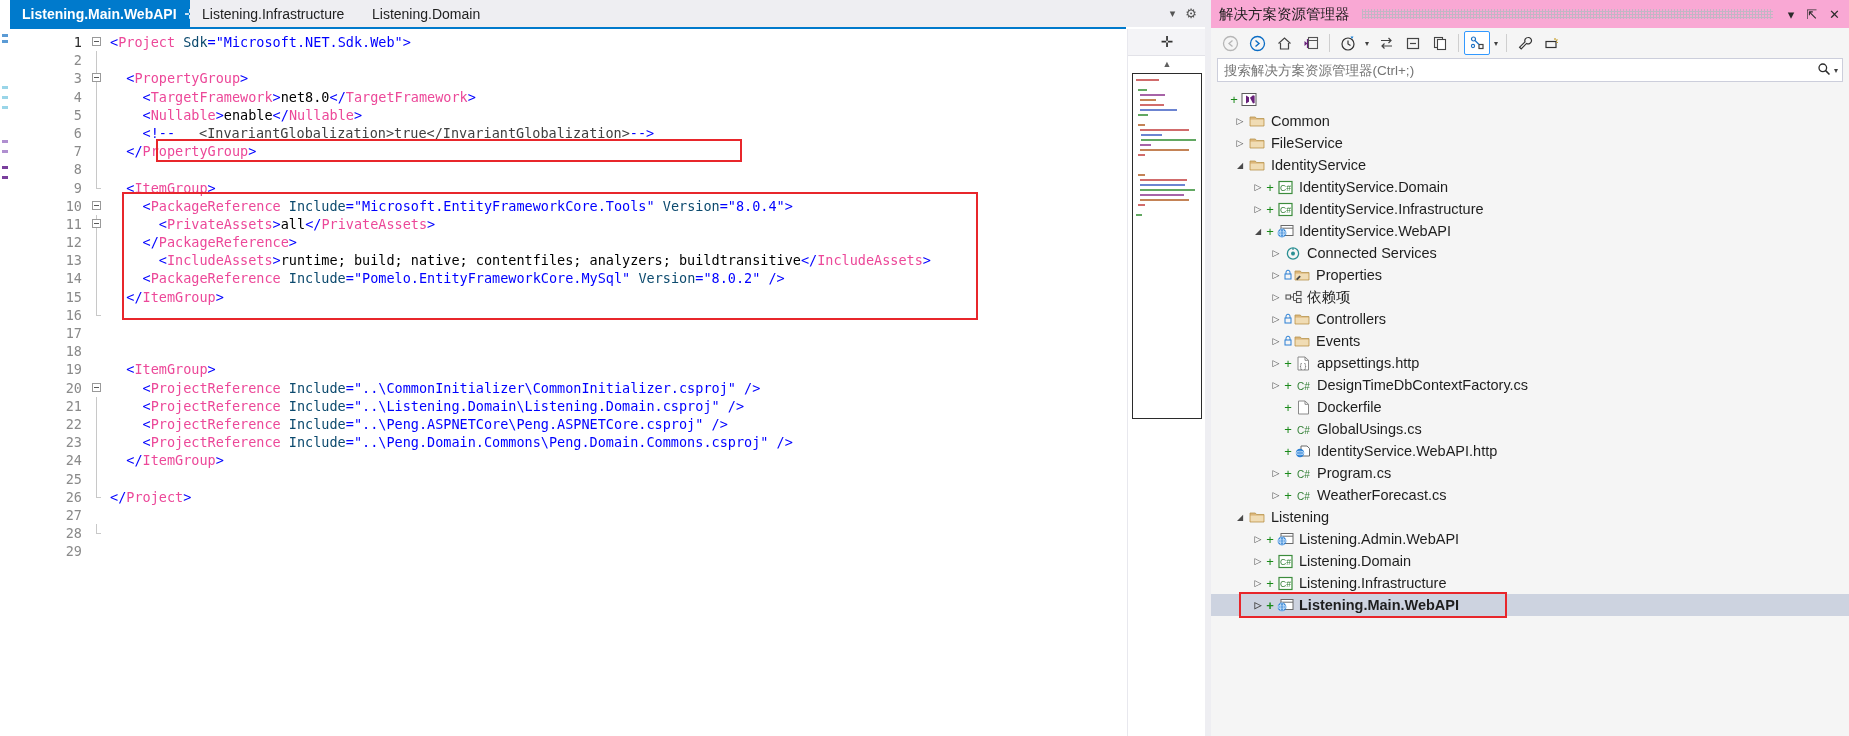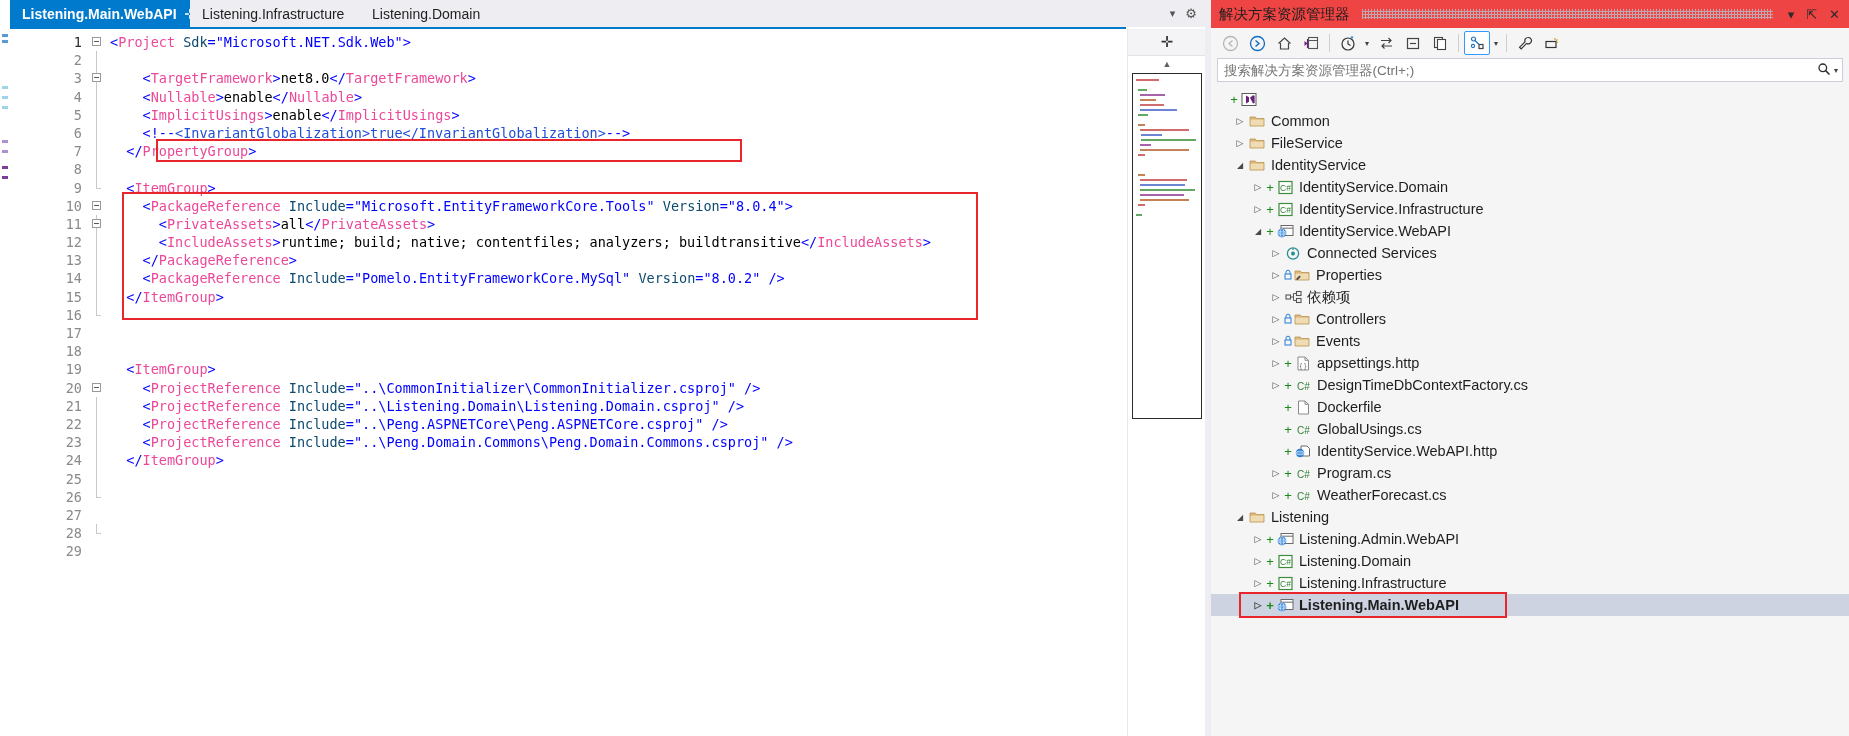--- a/index.html
+++ b/index.html
@@ -61,21 +61,21 @@
   .code-line {
     height:18.2px; line-height:18.2px; white-space:pre;
     font-family:"DejaVu Sans Mono","Liberation Mono",monospace;
     font-size:13.5px; color:#000000;
   }
   .tk-br   { color:#0000ff; }   
   .tk-tag  { color:#ec4899; }   
   .tk-att  { color:#0c4a6e; }   
   .tk-val  { color:#0000ff; }   
   .tk-txt  { color:#000000; }   
-  .tk-cmt  { color:#1d4ed8; }   
+  .tk-cmt  { color:#404040;margin-left:24px; }   
   .tk-cmtd { color:#0000ff; }   
 
   
   .annot { position:absolute; border:2px solid #e8262b; pointer-events:none; }
 
   
   .map-col { width:78px; flex:0 0 78px; background:#ffffff; position:relative; border-left:1px solid #e8e8ee;}
   .map-handle {
     position:absolute; left:0; top:0; width:78px; height:27px; background:#f4f4f7;
     display:flex; align-items:center; justify-content:center; color:#333; font-size:15px;
@@ -88,21 +88,21 @@
     overflow:hidden; padding:4px 3px 0 3px;
   }
   .mm-line { height:5.0px; display:block; }
   .mm-bar { display:inline-block; height:2px; vertical-align:top; margin-top:1px; }
 
   
   .se-splitter { width:6px; background:#eeeef2; flex:0 0 6px; cursor:col-resize; }
   .se { flex:1; background:#f5f5f5; display:flex; flex-direction:column; min-width:0; }
   .se-title {
     height:28px; display:flex; align-items:center; padding:0 6px 0 8px;
-    background:#ef4444; font-size:14.5px; color:#1e1e1e; gap:6px;
+    background:#f9a8d4; font-size:14.5px; color:#1e1e1e; gap:6px;
   }
   .se-title-text { white-space:nowrap; }
   .se-dots { flex:1; height:10px; background:
       repeating-linear-gradient(90deg, #b9b9c2 0 1px, transparent 1px 3px),
       repeating-linear-gradient(0deg, #b9b9c2 0 1px, transparent 1px 3px);
       background-size:3px 3px; opacity:.85; margin:0 6px; }
   .se-title-btn { font-size:13px; color:#2b2b2b; padding:0 3px; cursor:pointer; }
 
   .se-toolbar { height:30px; display:flex; align-items:center; gap:1px; padding:0 6px; background:#f5f5f5; }
   .tb { width:26px; height:24px; display:flex; align-items:center; justify-content:center; cursor:pointer; border:1px solid transparent; border-radius:2px; }
@@ -288,43 +288,44 @@
             <span class="fold-end"></span>
           </div>
       </div>
 
       <div class="code-area" id="codeArea">
 
         <div class="annot" style="left:46px; top:110px; width:586px; height:23px;"></div>
         <div class="annot" style="left:12px; top:163px; width:856px; height:128px;"></div>
       <div class="code-line"><span class="tk-br">&lt;</span><span class="tk-tag">Project</span> <span class="tk-att">Sdk</span><span class="tk-br">="</span><span class="tk-val">Microsoft.NET.Sdk.Web</span><span class="tk-br">"</span><span class="tk-br">&gt;</span></div>
           <div class="code-line"></div>
+          <div class="code-line">  <span class="tk-br">&lt;</span><span class="tk-tag">PropertyGroup</span><span class="tk-br">&gt;</span></div>
           <div class="code-line">    <span class="tk-br">&lt;</span><span class="tk-tag">TargetFramework</span><span class="tk-br">&gt;</span><span class="tk-txt">net8.0</span><span class="tk-br">&lt;/</span><span class="tk-tag">TargetFramework</span><span class="tk-br">&gt;</span></div>
           <div class="code-line">    <span class="tk-br">&lt;</span><span class="tk-tag">Nullable</span><span class="tk-br">&gt;</span><span class="tk-txt">enable</span><span class="tk-br">&lt;/</span><span class="tk-tag">Nullable</span><span class="tk-br">&gt;</span></div>
-          <div class="code-line">    <span class="tk-br">&lt;</span><span class="tk-tag">ImplicitUsings</span><span class="tk-br">&gt;</span><span class="tk-txt">enable</span><span class="tk-br">&lt;/</span><span class="tk-tag">ImplicitUsings</span><span class="tk-br">&gt;</span></div>
           <div class="code-line">    <span class="tk-cmtd">&lt;!--</span><span class="tk-cmt">&lt;InvariantGlobalization&gt;true&lt;/InvariantGlobalization&gt;</span><span class="tk-cmtd">--&gt;</span></div>
           <div class="code-line">  <span class="tk-br">&lt;/</span><span class="tk-tag">PropertyGroup</span><span class="tk-br">&gt;</span></div>
           <div class="code-line"></div>
           <div class="code-line">  <span class="tk-br">&lt;</span><span class="tk-tag">ItemGroup</span><span class="tk-br">&gt;</span></div>
           <div class="code-line">    <span class="tk-br">&lt;</span><span class="tk-tag">PackageReference</span> <span class="tk-att">Include</span><span class="tk-br">="</span><span class="tk-val">Microsoft.EntityFrameworkCore.Tools</span><span class="tk-br">"</span> <span class="tk-att">Version</span><span class="tk-br">="</span><span class="tk-val">8.0.4</span><span class="tk-br">"</span><span class="tk-br">&gt;</span></div>
           <div class="code-line">      <span class="tk-br">&lt;</span><span class="tk-tag">PrivateAssets</span><span class="tk-br">&gt;</span><span class="tk-txt">all</span><span class="tk-br">&lt;/</span><span class="tk-tag">PrivateAssets</span><span class="tk-br">&gt;</span></div>
+          <div class="code-line">    <span class="tk-br">&lt;/</span><span class="tk-tag">PackageReference</span><span class="tk-br">&gt;</span></div>
           <div class="code-line">      <span class="tk-br">&lt;</span><span class="tk-tag">IncludeAssets</span><span class="tk-br">&gt;</span><span class="tk-txt">runtime; build; native; contentfiles; analyzers; buildtransitive</span><span class="tk-br">&lt;/</span><span class="tk-tag">IncludeAssets</span><span class="tk-br">&gt;</span></div>
-          <div class="code-line">    <span class="tk-br">&lt;/</span><span class="tk-tag">PackageReference</span><span class="tk-br">&gt;</span></div>
           <div class="code-line">    <span class="tk-br">&lt;</span><span class="tk-tag">PackageReference</span> <span class="tk-att">Include</span><span class="tk-br">="</span><span class="tk-val">Pomelo.EntityFrameworkCore.MySql</span><span class="tk-br">"</span> <span class="tk-att">Version</span><span class="tk-br">="</span><span class="tk-val">8.0.2</span><span class="tk-br">"</span> <span class="tk-br">/&gt;</span></div>
           <div class="code-line">  <span class="tk-br">&lt;/</span><span class="tk-tag">ItemGroup</span><span class="tk-br">&gt;</span></div>
           <div class="code-line"></div>
           <div class="code-line"></div>
           <div class="code-line"></div>
           <div class="code-line">  <span class="tk-br">&lt;</span><span class="tk-tag">ItemGroup</span><span class="tk-br">&gt;</span></div>
           <div class="code-line">    <span class="tk-br">&lt;</span><span class="tk-tag">ProjectReference</span> <span class="tk-att">Include</span><span class="tk-br">="</span><span class="tk-val">..\CommonInitializer\CommonInitializer.csproj</span><span class="tk-br">"</span> <span class="tk-br">/&gt;</span></div>
           <div class="code-line">    <span class="tk-br">&lt;</span><span class="tk-tag">ProjectReference</span> <span class="tk-att">Include</span><span class="tk-br">="</span><span class="tk-val">..\Listening.Domain\Listening.Domain.csproj</span><span class="tk-br">"</span> <span class="tk-br">/&gt;</span></div>
           <div class="code-line">    <span class="tk-br">&lt;</span><span class="tk-tag">ProjectReference</span> <span class="tk-att">Include</span><span class="tk-br">="</span><span class="tk-val">..\Peng.ASPNETCore\Peng.ASPNETCore.csproj</span><span class="tk-br">"</span> <span class="tk-br">/&gt;</span></div>
           <div class="code-line">    <span class="tk-br">&lt;</span><span class="tk-tag">ProjectReference</span> <span class="tk-att">Include</span><span class="tk-br">="</span><span class="tk-val">..\Peng.Domain.Commons\Peng.Domain.Commons.csproj</span><span class="tk-br">"</span> <span class="tk-br">/&gt;</span></div>
           <div class="code-line">  <span class="tk-br">&lt;/</span><span class="tk-tag">ItemGroup</span><span class="tk-br">&gt;</span></div>
           <div class="code-line"></div>
+          <div class="code-line"><span class="tk-br">&lt;/</span><span class="tk-tag">Project</span><span class="tk-br">&gt;</span></div>
           <div class="code-line"></div>
         </div>
 
       <div class="map-col">
         <div class="map-handle">✛</div>
         <div class="map-up">▲</div>
         <div class="minimap" id="minimap">
             <div class="mm-line"><span class="mm-bar" style="margin-left: 0px; width: 22.94px; background: rgb(194, 59, 59); opacity: 0.75;"></span></div>
             <div class="mm-line"></div>
             <div class="mm-line"><span class="mm-bar" style="margin-left: 1.8px; width: 9.3px; background: rgb(46, 139, 46); opacity: 0.75;"></span></div>

